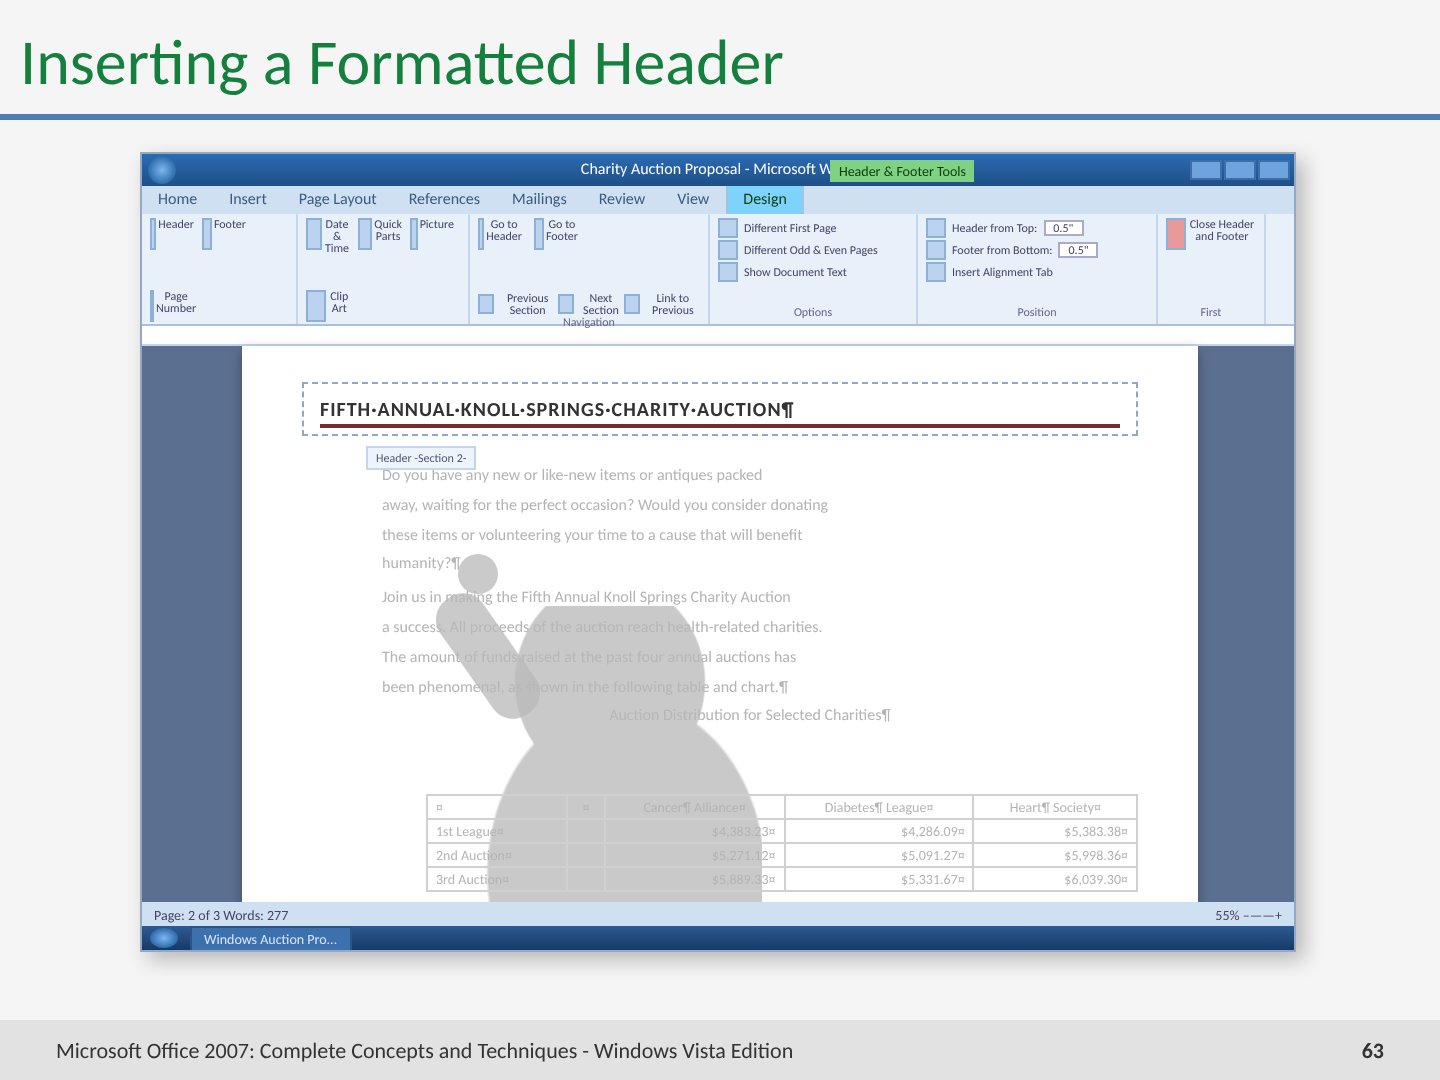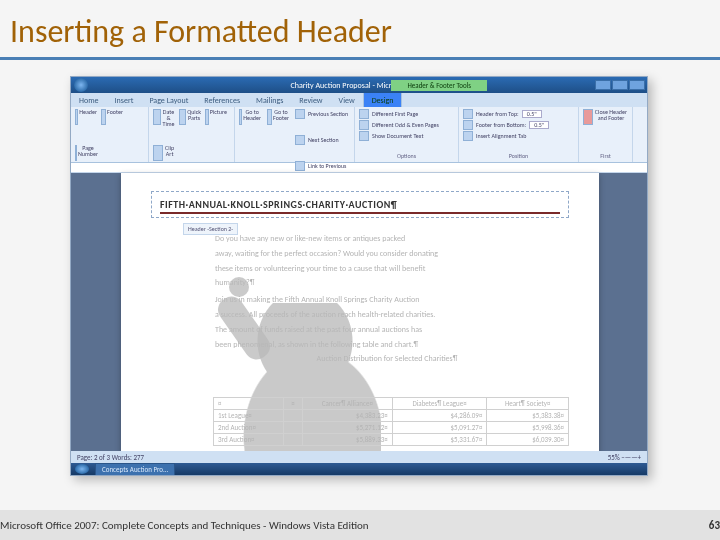--- a/index.html
+++ b/index.html
@@ -2,43 +2,43 @@
 <html><head>
 <meta charset="utf-8">
 <style>
   * { margin: 0; padding: 0; box-sizing: border-box; }
   body {
     width: 720px; height: 540px;
     font-family: Calibri, Arial, sans-serif;
     background: #f5f5f5; position: relative; overflow: hidden;
   }
   .slide-title {
-    font-size: 32px; color: #a16207; font-weight: 400;
+    font-size: 32px; color: #15803d; font-weight: 400;
     padding: 12px 10px 6px 10px; border-bottom: 3px solid #4a7fb5;
     font-family: Calibri, Arial, sans-serif;
   }
   .screenshot {
     position: absolute; top: 76px; left: 70px;
     width: 578px; height: 400px;
     background: #c8d6e5; border: 1px solid #93a9c4;
     box-shadow: 4px 4px 10px rgba(0,0,0,0.25);
     overflow: hidden;
   }
   .win-title {
     height: 16px; background: linear-gradient(#2b6bb3,#1e4f87);
     display: flex; align-items: center; justify-content: center;
     position: relative; font-size: 8px; color: #fff;
   }
   .win-title .orb { position: absolute; left: 3px; top: 1px; width: 14px; height: 14px; border-radius: 50%; background: radial-gradient(#7db6f0,#0b4c8c); }
-  .win-title .ctx { position: absolute; right: 160px; background: #7fd184; color: #0a3a0a; padding: 1px 16px; font-size: 7px; }
+  .win-title .ctx { position: absolute; right: 160px; background: #7fd184; color: #0a3a0a; padding: 1px 4px; font-size: 7px; }
   .win-title .wbtns { position: absolute; right: 2px; display: flex; gap: 1px; }
   .win-title .wbtns span { width: 16px; height: 10px; background: #6fa3de; display: inline-block; border: 1px solid #3b6fa8; }
   .ribbon-tabs { height: 14px; background: #cfe0f3; display: flex; font-size: 8px; color: #3b5b7e; align-items: flex-end; }
   .ribbon-tabs span { padding: 2px 8px; }
-  .ribbon-tabs .active { background: #3b82f6; color: #0a3a0a; border-top: 1px solid #8b5cf6; border-left: 1px solid #a8c2de; border-right: 1px solid #a8c2de; }
+  .ribbon-tabs .active { background: #7dd3fc; color: #0a3a0a; border-top: 1px solid #8b5cf6; border-left: 1px solid #a8c2de; border-right: 1px solid #a8c2de; }
   .ribbon {
     height: 56px; background: #e8f0fa; border-bottom: 1px solid #a8c2de;
     display: flex; font-size: 7px; color: #3b5b7e;
   }
   .grp { border-right: 1px solid #c4d6eb; padding: 2px 4px; display: flex; flex-direction: column; justify-content: space-between; }
   .grp .icons { display: flex; gap: 4px; flex-wrap: wrap; }
   .grp .icons .ic { width: 22px; height: 32px; display: flex; flex-direction: row; align-items: flex-start; gap: 1px; font-size: 6px; color: #446; text-align: center; line-height: 1; }
   .grp .icons .ic .g { width: 16px; height: 16px; background: #bcd3ef; border: 1px solid #8fb0d6; }
   .grp .icons .sm { width: auto; flex-direction: row; height: 10px; gap: 3px; align-items: center; }
   .grp .icons .sm .g { width: 10px; height: 10px; }
@@ -56,21 +56,21 @@
     letter-spacing: 0.5px; position: relative;
   }
   .hdr-box::after {
     content: ""; position: absolute; left: 8px; right: 8px; bottom: 3px;
     height: 2px; background: #7a2a2a;
   }
   .hdr-tag {
     position: absolute; left: 62px; top: 50px; font-size: 6px;
     background: #eef4fb; color: #557; padding: 1px 4px; border: 1px solid #c4d6eb;
   }
-  .body-text { margin: 14px 40px 8px 94px; font-size: 8px; color: #b4b4b4; line-height: 1.6; }
+  .body-text { margin: 14px 40px 8px 70px; font-size: 8px; color: #b4b4b4; line-height: 1.6; }
   .body-text p { margin-bottom: 2px; }
   .silhouette {
     position: absolute; left: 120px; top: 130px; width: 140px; height: 160px;
     background: radial-gradient(ellipse 48px 52px at 64px 38px, #b8b8b8 98%, transparent 100%),
                 radial-gradient(ellipse 70px 88px at 72px 134px, #b8b8b8 98%, transparent 100%);
     opacity: 0.75;
   }
   .raised-arm {
     position: absolute; left: 110px; top: 120px; width: 26px; height: 70px;
     background: #b8b8b8; transform: rotate(-35deg); border-radius: 12px;
@@ -95,21 +95,21 @@
   .taskbar {
     position: absolute; bottom: 0; left: 0; right: 0; height: 12px;
     background: linear-gradient(#2e5a93,#163a66); display: flex; align-items: center;
     font-size: 7px; color: #d8e8fb; padding: 0 4px; gap: 6px;
   }
   .taskbar .start { width: 14px; height: 10px; border-radius: 50%; background: radial-gradient(#7db6f0,#0b4c8c); }
   .taskbar .tbtn { background: #3d71ae; padding: 1px 6px; border: 1px solid #2a5589; }
   .footer-line {
     position: absolute; bottom: 0; left: 0; right: 0; height: 30px;
     background: #e2e2e2; display: flex; align-items: center;
-    justify-content: space-between; padding: 0 0;
+    justify-content: space-between; padding: 0 28px;
     font-size: 11px; color: #333; font-family: Calibri, Arial, sans-serif;
   }
   .footer-line .pg { font-weight: 700; text-align: center; }
 </style>
 </head>
 <body>
 
 <div class="slide-title">Inserting a Formatted Header</div>
 
 <div class="screenshot">
@@ -178,21 +178,21 @@
     <div class="grp" style="width:120px">
       <div class="icons" style="flex-direction:row;gap:6px">
         <div class="ic">
             <span class="g"></span>
             <span>Go to Header</span>
           </div>
         <div class="ic">
             <span class="g"></span>
             <span>Go to Footer</span>
           </div>
-        <div style="display:flex;flex-direction:column;gap:16px">
+        <div style="display:flex;flex-direction:row;gap:1px">
           <div class="ic sm">
               <span class="g"></span>
               <span>Previous Section</span>
             </div>
           <div class="ic sm">
               <span class="g"></span>
               <span>Next Section</span>
             </div>
           <div class="ic sm">
               <span class="g"></span>
@@ -307,20 +307,20 @@
     </div>
   </div>
 
   <div class="statusbar">
     <span>Page: 2 of 3   Words: 277</span>
     <span>55%  –——+</span>
   </div>
 
   <div class="taskbar">
     <span class="start"></span>
-    <span class="tbtn">Concepts Auction Pro...</span>
+    <span class="tbtn">Windows Auction Pro...</span>
   </div>
 </div>
 
 <div class="footer-line">
   <span>Microsoft Office 2007: Complete Concepts and Techniques - Windows Vista Edition</span>
   <span class="pg">63</span>
 </div>
 
 </body></html>

